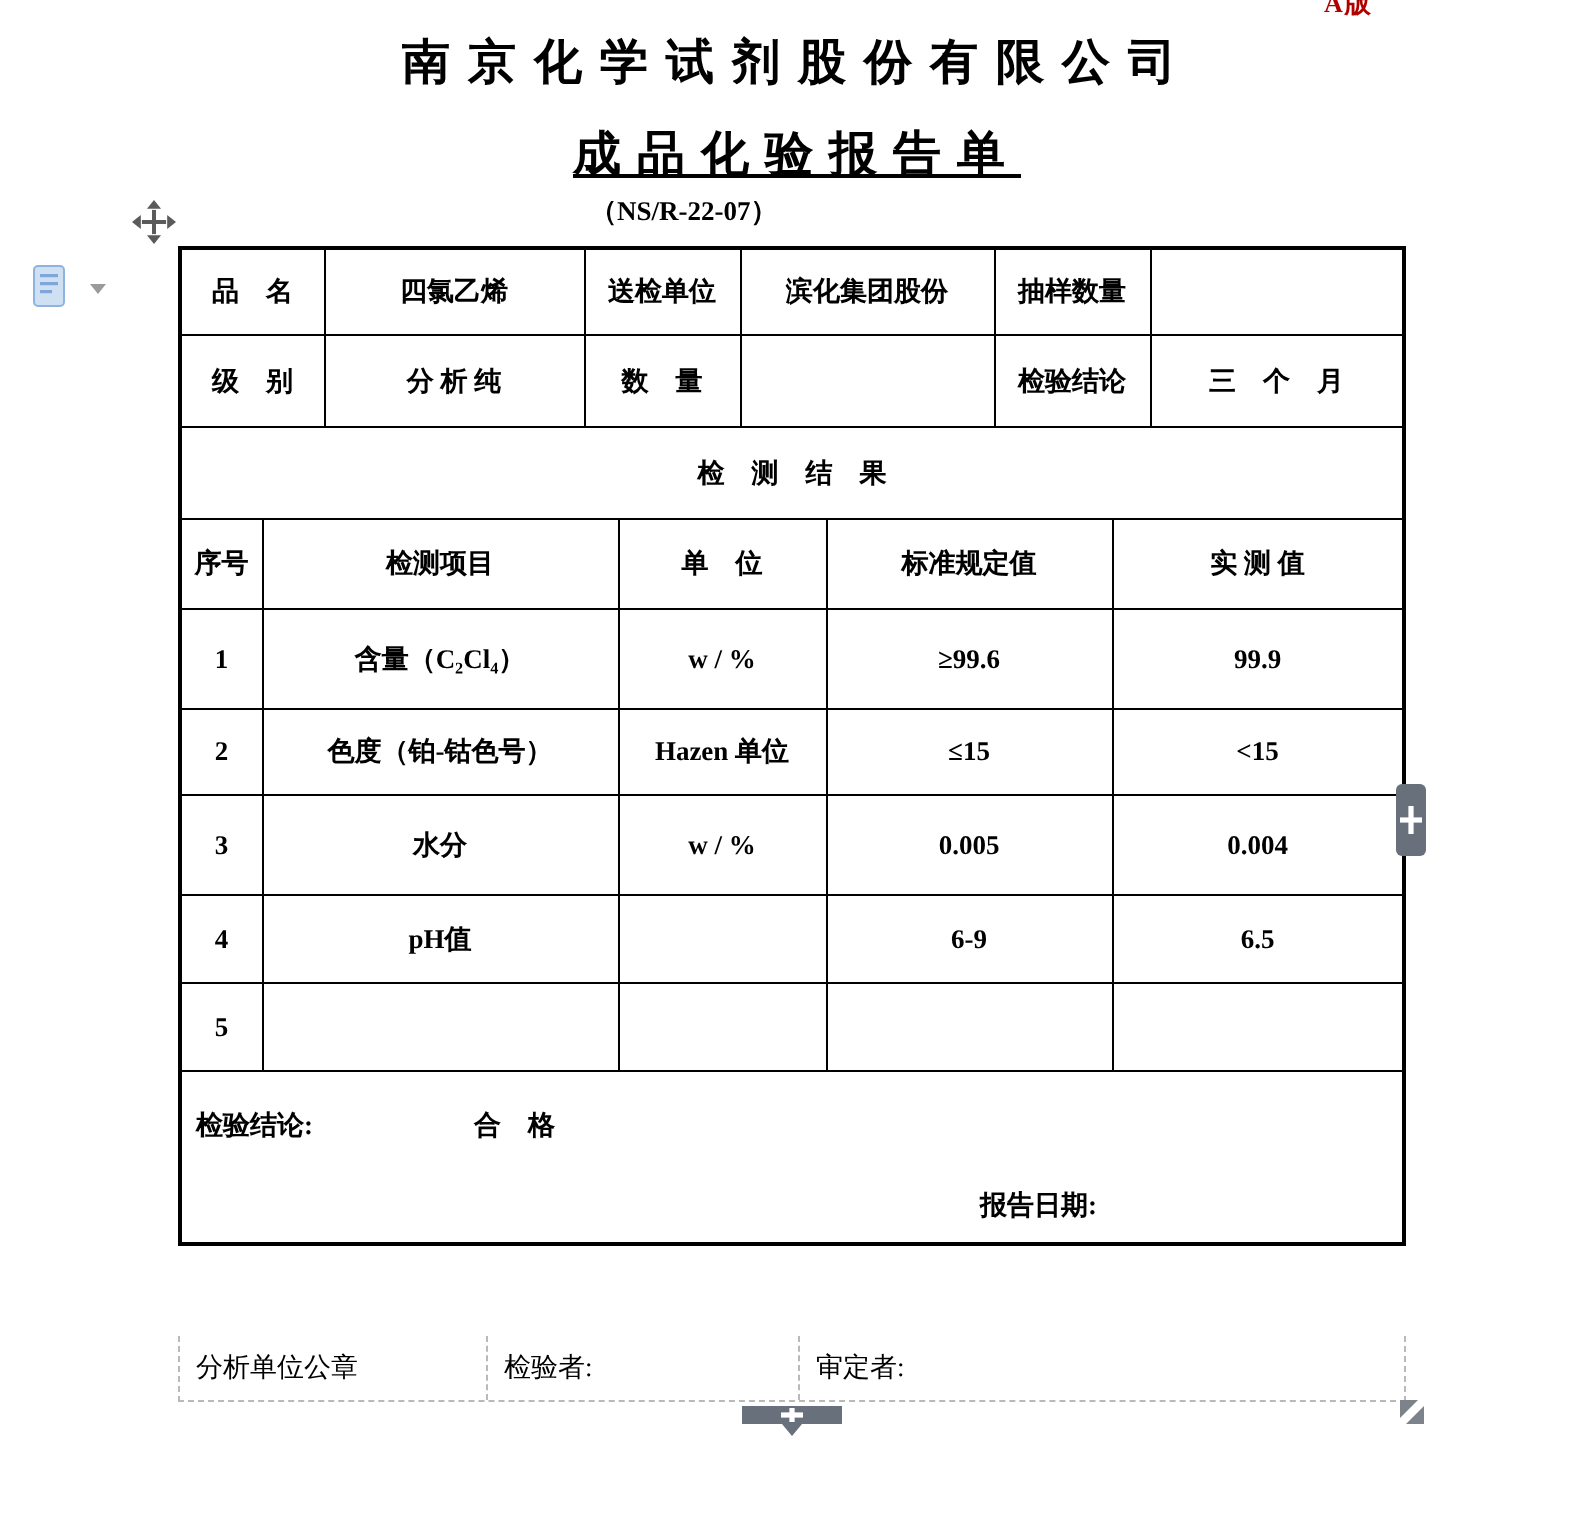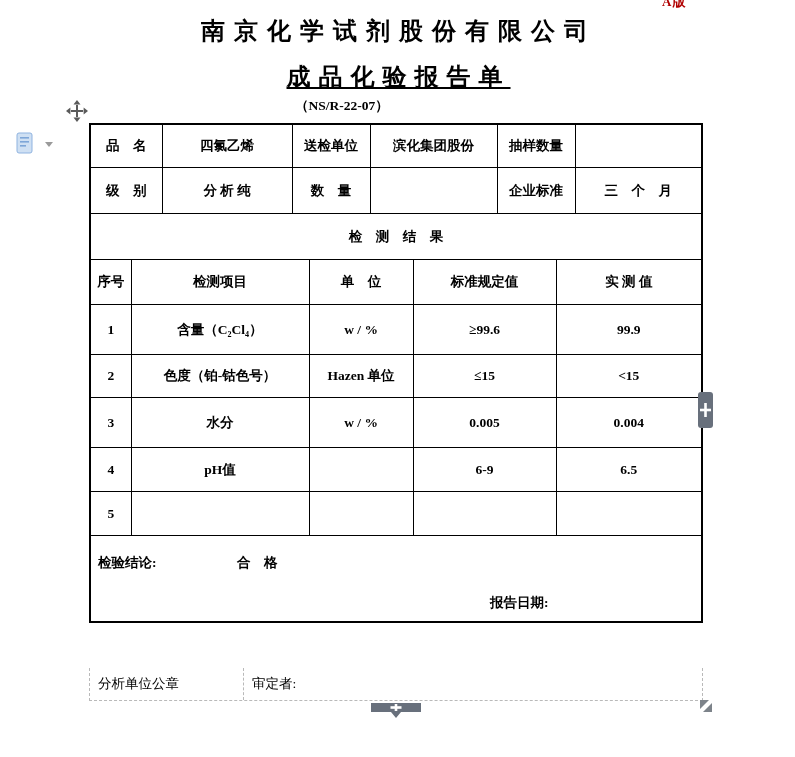--- a/index.html
+++ b/index.html
@@ -91,21 +91,21 @@
         <td>送检单位</td>
         <td>滨化集团股份</td>
         <td>抽样数量</td>
         <td></td>
       </tr>
       <tr class="h45">
         <td>级　别</td>
         <td>分 析 纯</td>
         <td>数　量</td>
         <td></td>
-        <td>企业标准</td>
+        <td>检验结论</td>
         <td>三　个　月</td>
       </tr>
       <tr class="h45">
         <td colspan="6">检　测　结　果</td>
       </tr>
     </tbody>
       </table>
 
     <table class="t">
       <colgroup>
@@ -163,20 +163,21 @@
 
     <div class="conc">
       <span class="c-label">检验结论:</span>
       <span class="c-val">合　格</span>
       <span class="d-label">报告日期:</span>
     </div>
   </div>
 
   <div class="signs">
     <div class="sign">分析单位公章</div>
+    <div class="sign">检验者:</div>
     <div class="sign">审定者:</div>
   </div>
 
   <div class="addcol">
     <svg width="15" height="36" viewBox="0 0 15 36">
       <rect width="15" height="36" rx="3" fill="#68707c"></rect>
       <rect x="6.2" y="11" width="2.6" height="14" fill="#fff"></rect>
       <rect x="2" y="16.7" width="11" height="2.6" fill="#fff"></rect>
     </svg>
   </div>

